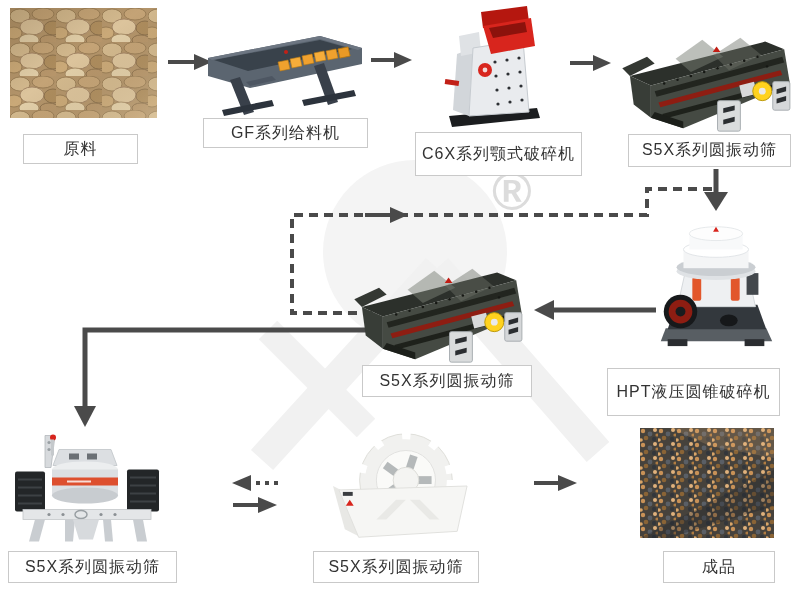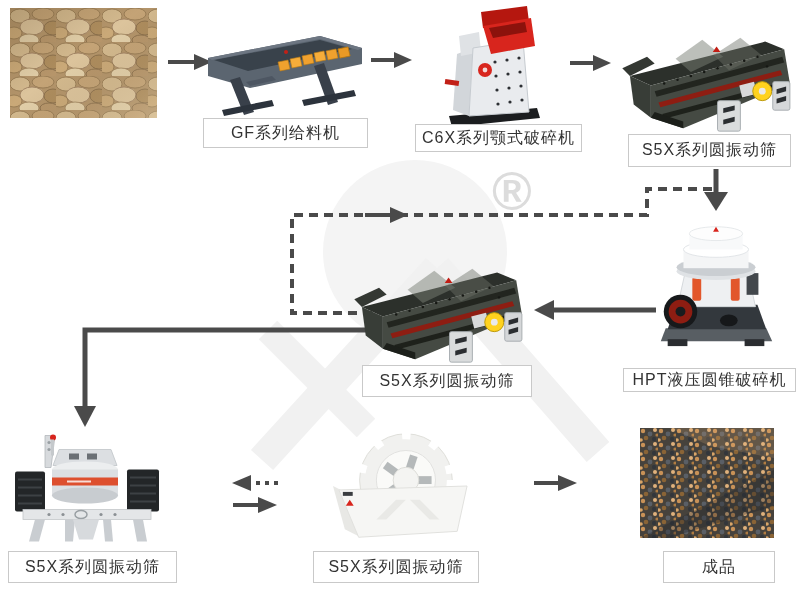--- a/index.html
+++ b/index.html
@@ -316,22 +316,23 @@
         <circle cx="14" cy="11" r="2.2" fill="#33363b"></circle>
         <circle cx="1" cy="12" r="1.8" fill="#d9a568"></circle>
         <circle cx="17" cy="7" r="1.6" fill="#b07c42"></circle>
       </pattern>
     </defs>
     <rect width="134" height="110" fill="url(#gravel)"></rect>
     <polygon points="0,110 134,42 134,78 28,110" fill="#23262b" opacity="0.35"></polygon>
     <polygon points="30,0 134,0 134,30 70,18" fill="#e8b87f" opacity="0.18"></polygon>
   </svg>
 
+  <div class="label" style="left:23px;top:134px;width:115px;height:30px">原料</div>
   <div class="label" style="left:203px;top:118px;width:165px;height:30px">GF系列给料机</div>
-  <div class="label" style="left:415px;top:124px;width:167px;height:28px">C6X系列颚式破碎机</div>
+  <div class="label" style="left:415px;top:132px;width:167px;height:44px">C6X系列颚式破碎机</div>
   <div class="label" style="left:628px;top:134px;width:163px;height:33px">S5X系列圆振动筛</div>
   <div class="label" style="left:362px;top:365px;width:170px;height:32px">S5X系列圆振动筛</div>
-  <div class="label" style="left:623px;top:368px;width:173px;height:24px">HPT液压圆锥破碎机</div>
+  <div class="label" style="left:607px;top:368px;width:173px;height:48px">HPT液压圆锥破碎机</div>
   <div class="label" style="left:8px;top:551px;width:169px;height:32px">S5X系列圆振动筛</div>
   <div class="label" style="left:313px;top:551px;width:166px;height:32px">S5X系列圆振动筛</div>
   <div class="label" style="left:663px;top:551px;width:112px;height:32px">成品</div>
 
 </div>
 
 </body></html>

